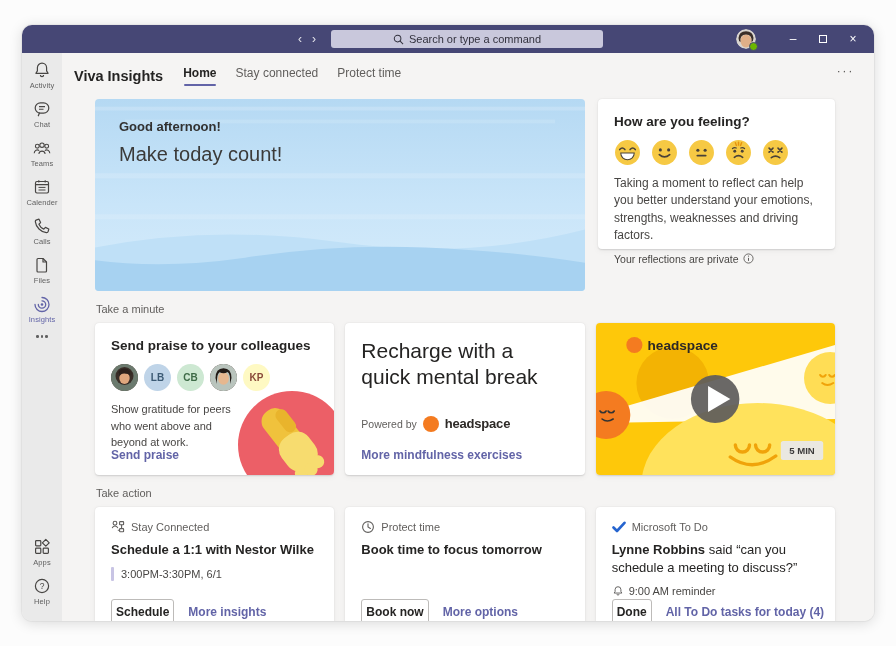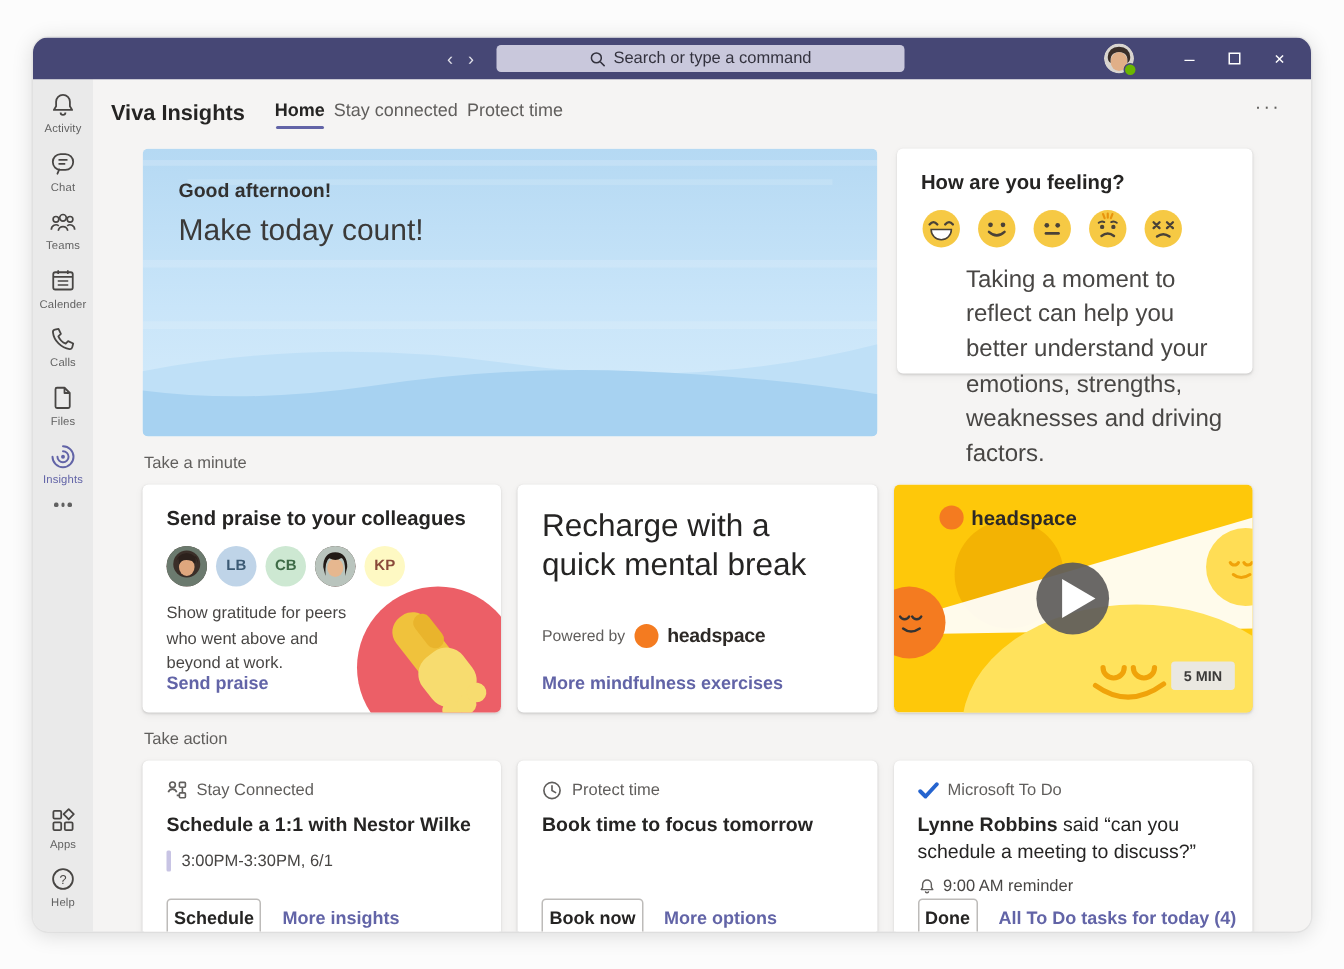--- a/index.html
+++ b/index.html
@@ -58,21 +58,21 @@
   .rail-item.active .lbl { color:#6264a7;text-align:right; }
   .rail-more { margin:2px 0 0 0; cursor:pointer; display:flex; gap:2px; }
   .rail-more i { width:2.5px; height:2.5px; border-radius:50%; background:#616161; display:block; }
   .rail-spacer { flex:1; }
   
   .main { position:absolute; left:40px; top:28px; right:0; bottom:0; background:#f5f4f3; }
   .m-header {
     display:flex; align-items:center; padding:13px 16px 6px 12px; position:relative;
   }
   .app-title { font-size:14.5px; font-weight:bold; color:#252423; margin-right:20px; }
-  .tabs { display:flex; gap:6px; align-items:center; }
+  .tabs { display:flex; gap:19px; align-items:center; }
   .tab { font-size:12px; color:#605e5c; cursor:pointer; padding-bottom:5px; position:relative; }
   .tab.active { color:#252423; font-weight:bold; }
   .tab.active::after {
     content:""; position:absolute; left:1px; right:1px; bottom:-1px; height:2.5px;
     background:#6264a7; border-radius:2px;
   }
   .m-more { position:absolute; right:20px; top:10px; color:#605e5c; font-size:13px; letter-spacing:1.5px; cursor:pointer; }
   .content { padding:8px 39px 0 33px; }
   .row1 { display:grid; grid-template-columns:1fr 237px; gap:13px; }
   .row3col { display:grid; grid-template-columns:repeat(3, 1fr); gap:11px; }
@@ -84,21 +84,21 @@
   
   .banner { height:192px; border-radius:4px; overflow:hidden; position:relative; }
   .banner svg { position:absolute; inset:0; width:100%; height:100%; }
   .banner .greet { position:absolute; left:24px; top:20px; font-size:13px; font-weight:bold; color:#323130; }
   .banner .headline { position:absolute; left:24px; top:44px; font-size:20px; color:#3b3a39; }
   
   .feeling { height:150px; padding:15px 16px; }
   .feeling h3 { font-size:13.5px; font-weight:bold; color:#252423; }
   .emoji-row { display:flex; gap:10px; margin:10px 0 9px 0; }
   .emoji-row svg { cursor:pointer; }
-  .feeling p { font-size:16px; line-height:1.45; color:#484644;margin-left:30px; }
+  .feeling p { font-size:12px; line-height:1.45; color:#484644; }
   .privacy { display:flex; align-items:center; gap:4px; margin-top:8px; font-size:10.5px; color:#484644; }
   
   .row2card { height:152px; padding:15px 16px; overflow:hidden; }
   .row2card h3 { font-size:13.5px; font-weight:bold; color:#252423; }
   .avatars { display:flex; gap:6px; margin:11px 0 10px 0; }
   .av { width:27px; height:27px; border-radius:50%; display:flex; align-items:center; justify-content:center;
         font-size:10px; font-weight:bold; flex:0 0 auto; }
   .av-blue  { background:#bfd4e8; color:#3b5a74; }
   .av-green { background:#cde8d2; color:#3e6b47; }
   .av-pink  { background:#fef9c3; color:#8a4a3a; }

